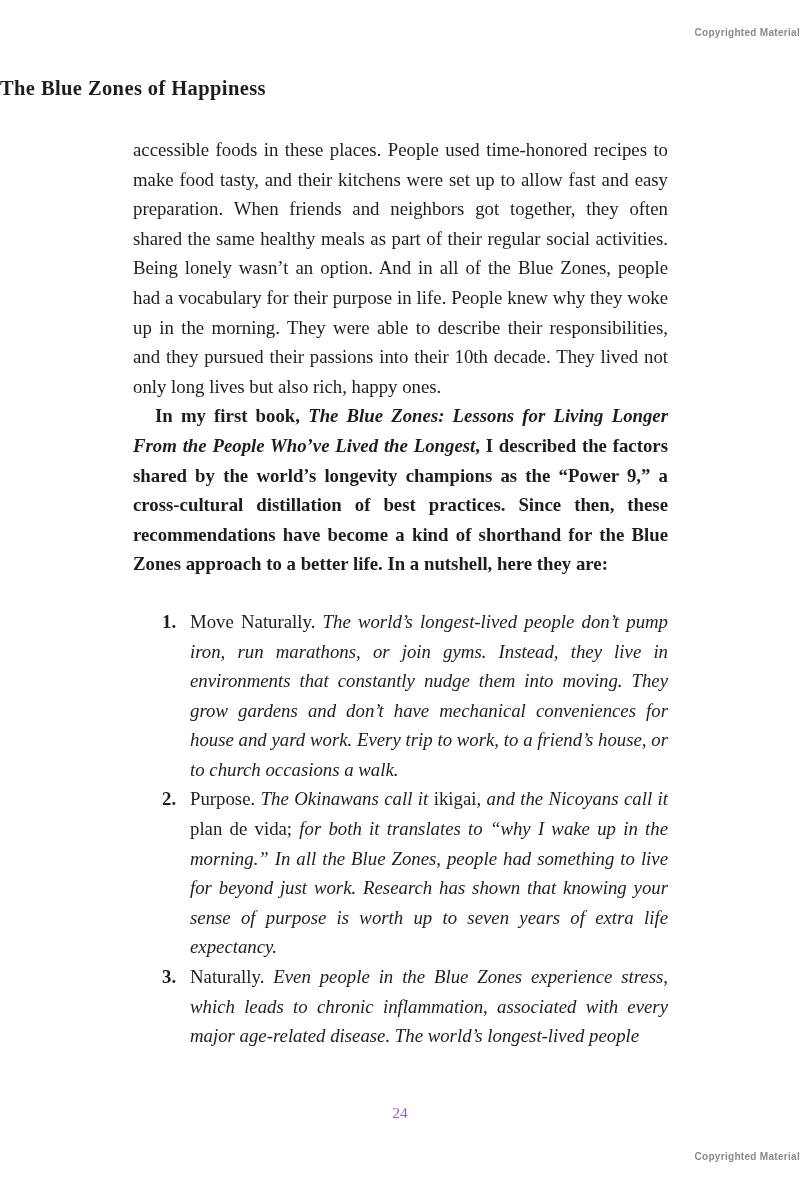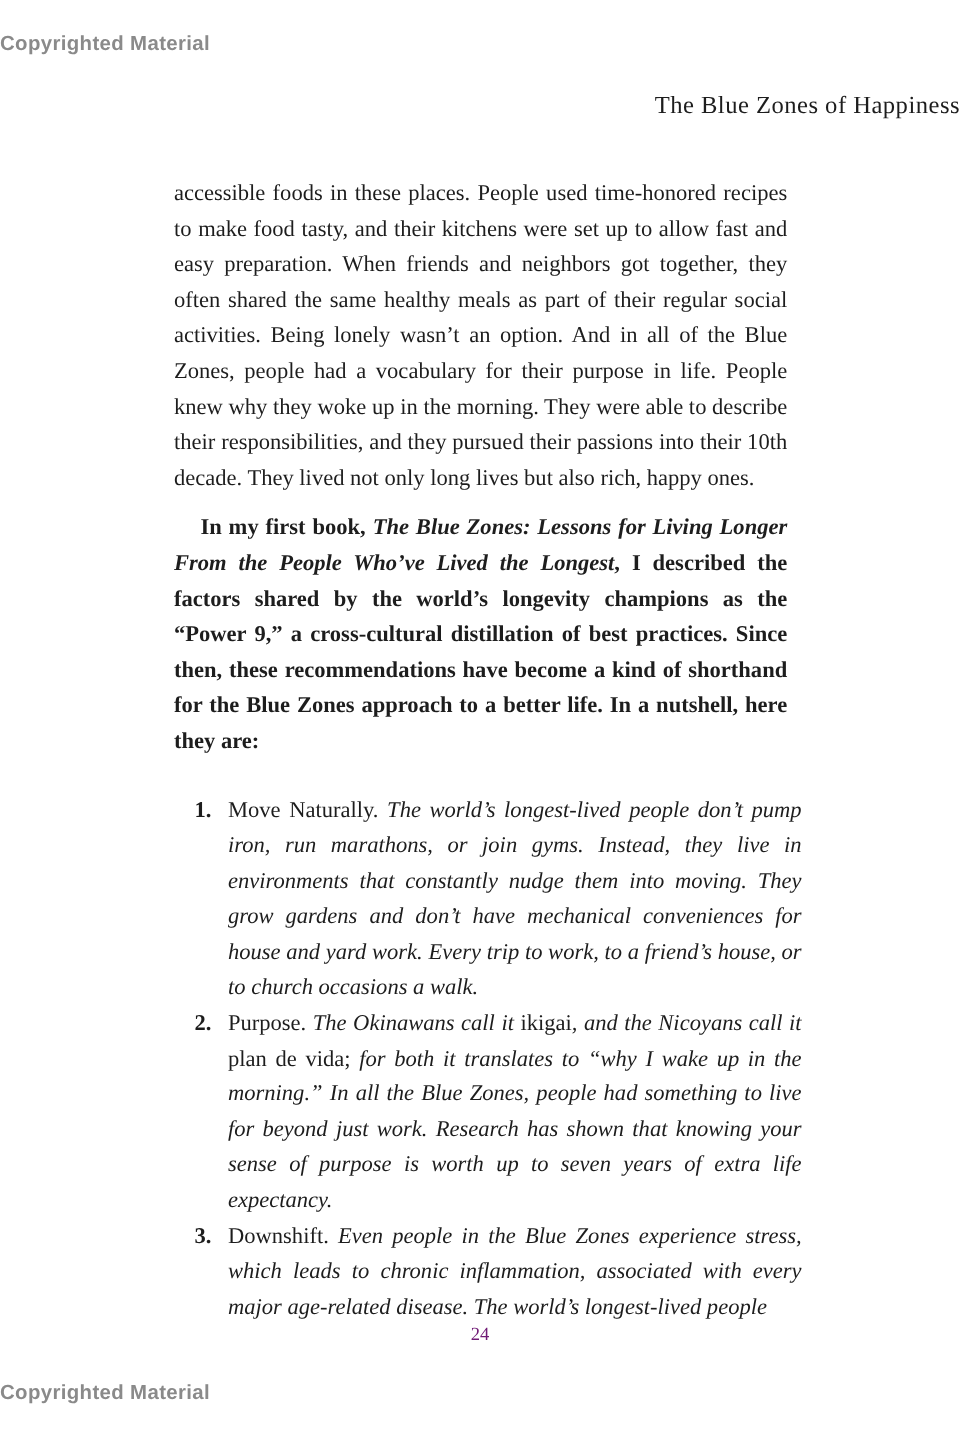--- a/index.html
+++ b/index.html
@@ -13,49 +13,50 @@
     height: 1200px;
     background: #ffffff;
     overflow: hidden;
     font-family: "Liberation Serif", "DejaVu Serif", serif;
     color: #1d1d1d;
   }
   .watermark {
     position: absolute;
     left: 0;
     width: 100%;
-    text-align: left;
+    text-align: right;
     font-family: "Liberation Sans", "DejaVu Sans", sans-serif;
     font-weight: 700;
-    font-size: 17px;
+    font-size: 10px;
     color: #8a8a8a;
     letter-spacing: 0.3px;
   }
   .watermark.top { top: 27px; }
   .watermark.bottom { top: 1151px; }
   .running-head {
     position: absolute;
     top: 77px;
     left: 0;
     width: 100%;
-    text-align: right;
+    text-align: left;
     font-size: 20.5px;
     letter-spacing: 0.4px;
     color: #1d1d1d;
+    font-weight: bold;
   }
   .body-text {
     position: absolute;
     top: 135px;
     left: 133px;
     width: 535px;
     font-size: 18.8px;
     line-height: 29.6px;
   }
   .para {
-    margin: 12px;
+    margin: 0;
     text-align: justify;
   }
   .para.indent { text-indent: 22px; font-weight: bold; }
   .it { font-style: italic; }
   .power-list { margin-top: 28px; }
   .list-item {
     position: relative;
     padding-left: 57px;
     text-align: justify;
   }
@@ -66,37 +67,37 @@
     font-style: normal;
   }
   .item-title { font-weight: 400; }
   .page-number {
     position: absolute;
     top: 1104px;
     left: 0;
     width: 100%;
     text-align: center;
     font-size: 15.5px;
-    color: #701a75;
+    color: #8b5cf6;
   }
 </style>
 </head>
 <body>
 
 <div class="page">
   <div class="watermark top">Copyrighted Material</div>
 
   <div class="running-head">The Blue Zones of Happiness</div>
 
   <div class="body-text" id="body-text">
       <p class="para"><span>accessible foods in these places. People used time-honored recipes to make food tasty, and their kitchens were set up to allow fast and easy preparation. When friends and neighbors got together, they often shared the same healthy meals as part of their regular social activities. Being lonely wasn’t an option. And in all of the Blue Zones, people had a vocabulary for their purpose in life. People knew why they woke up in the morning. They were able to describe their responsibilities, and they pursued their passions into their 10th decade. They lived not only long lives but also rich, happy ones.</span></p>
       <p class="para indent"><span>In my first book, </span><span class="it">The Blue Zones: Lessons for Living Longer From the People Who’ve Lived the Longest</span><span>, I described the factors shared by the world’s longevity champions as the “Power 9,” a cross-cultural distillation of best practices. Since then, these recommendations have become a kind of shorthand for the Blue Zones approach to a better life. In a nutshell, here they are:</span></p>
       <div class="power-list">
         <div class="list-item"><span class="num">1.</span><span class="item-title">Move Naturally.</span><span class="it"> The world’s longest-lived people don’t pump iron, run marathons, or join gyms. Instead, they live in environments that constantly nudge them into moving. They grow gardens and don’t have mechanical conveniences for house and yard work. Every trip to work, to a friend’s house, or to church occasions a walk.</span></div>
         <div class="list-item"><span class="num">2.</span><span class="item-title">Purpose.</span><span class="it"> The Okinawans call it </span><span>ikigai</span><span class="it">, and the Nicoyans call it </span><span>plan de vida;</span><span class="it"> for both it translates to “why I wake up in the morning.” In all the Blue Zones, people had something to live for beyond just work. Research has shown that knowing your sense of purpose is worth up to seven years of extra life expectancy.</span></div>
-        <div class="list-item"><span class="num">3.</span><span class="item-title">Downshift.</span><span class="it"> Even people in the Blue Zones experience stress, which leads to chronic inflammation, associated with every major age-related disease. The world’s longest-lived people</span></div>
+        <div class="list-item"><span class="num">3.</span><span class="item-title">Naturally.</span><span class="it"> Even people in the Blue Zones experience stress, which leads to chronic inflammation, associated with every major age-related disease. The world’s longest-lived people</span></div>
       </div>
     </div>
 
   <div class="page-number">24</div>
 
   <div class="watermark bottom">Copyrighted Material</div>
 </div>
 
 </body></html>

